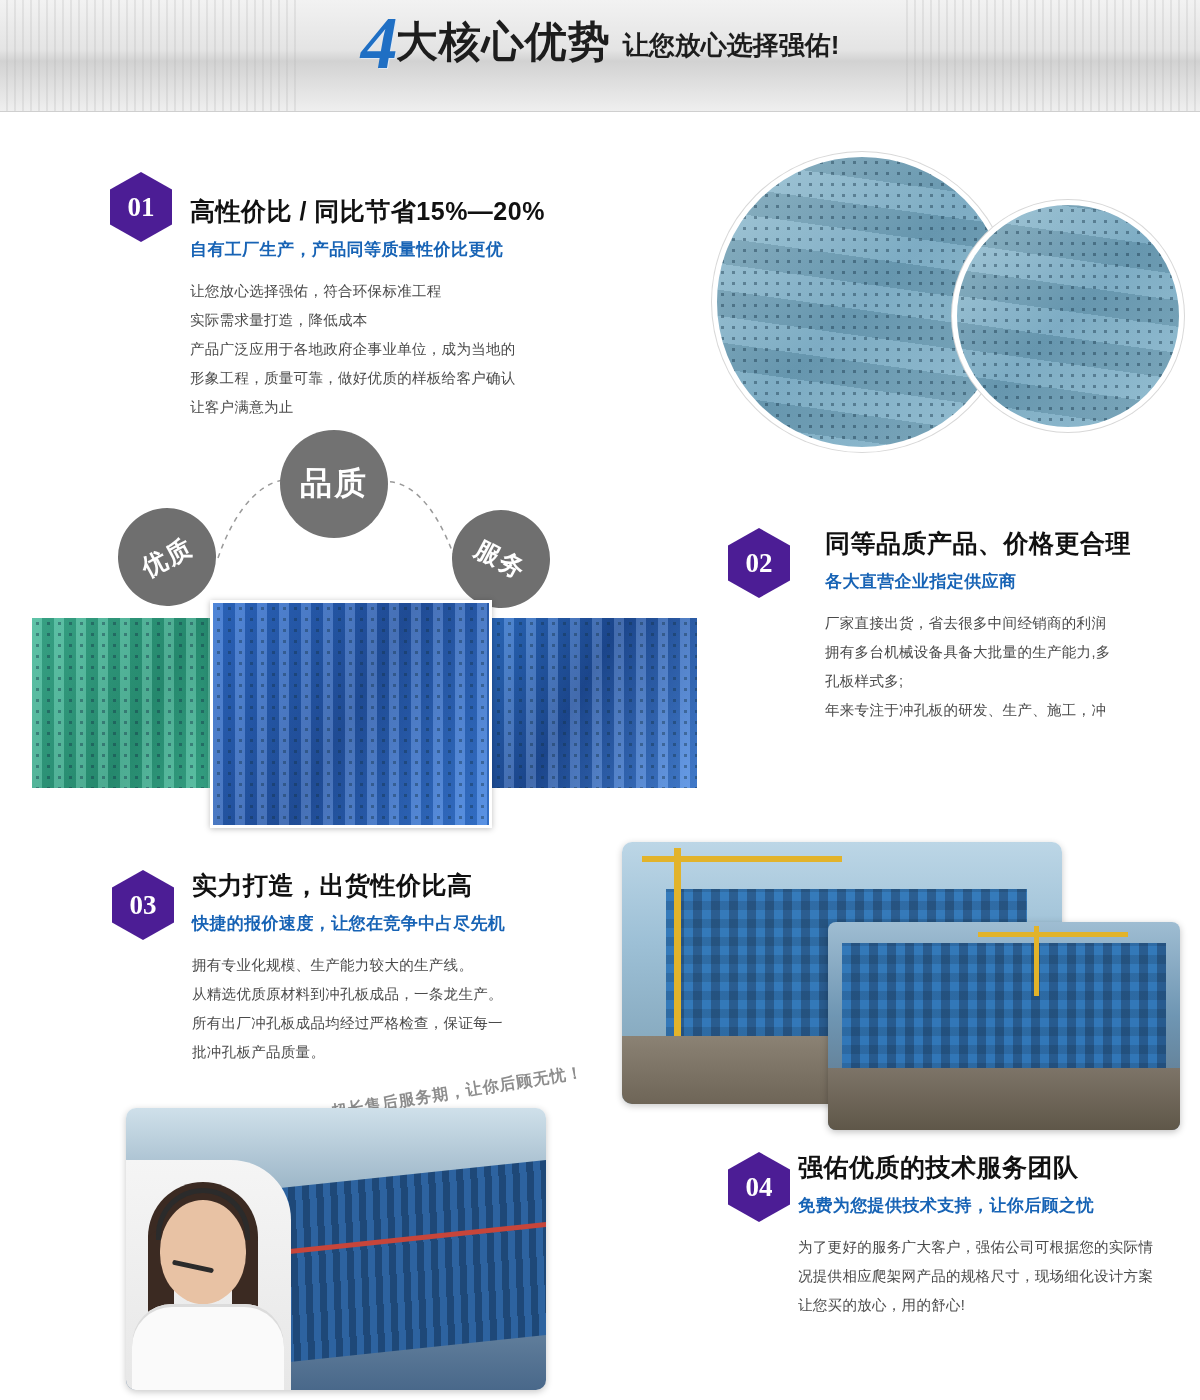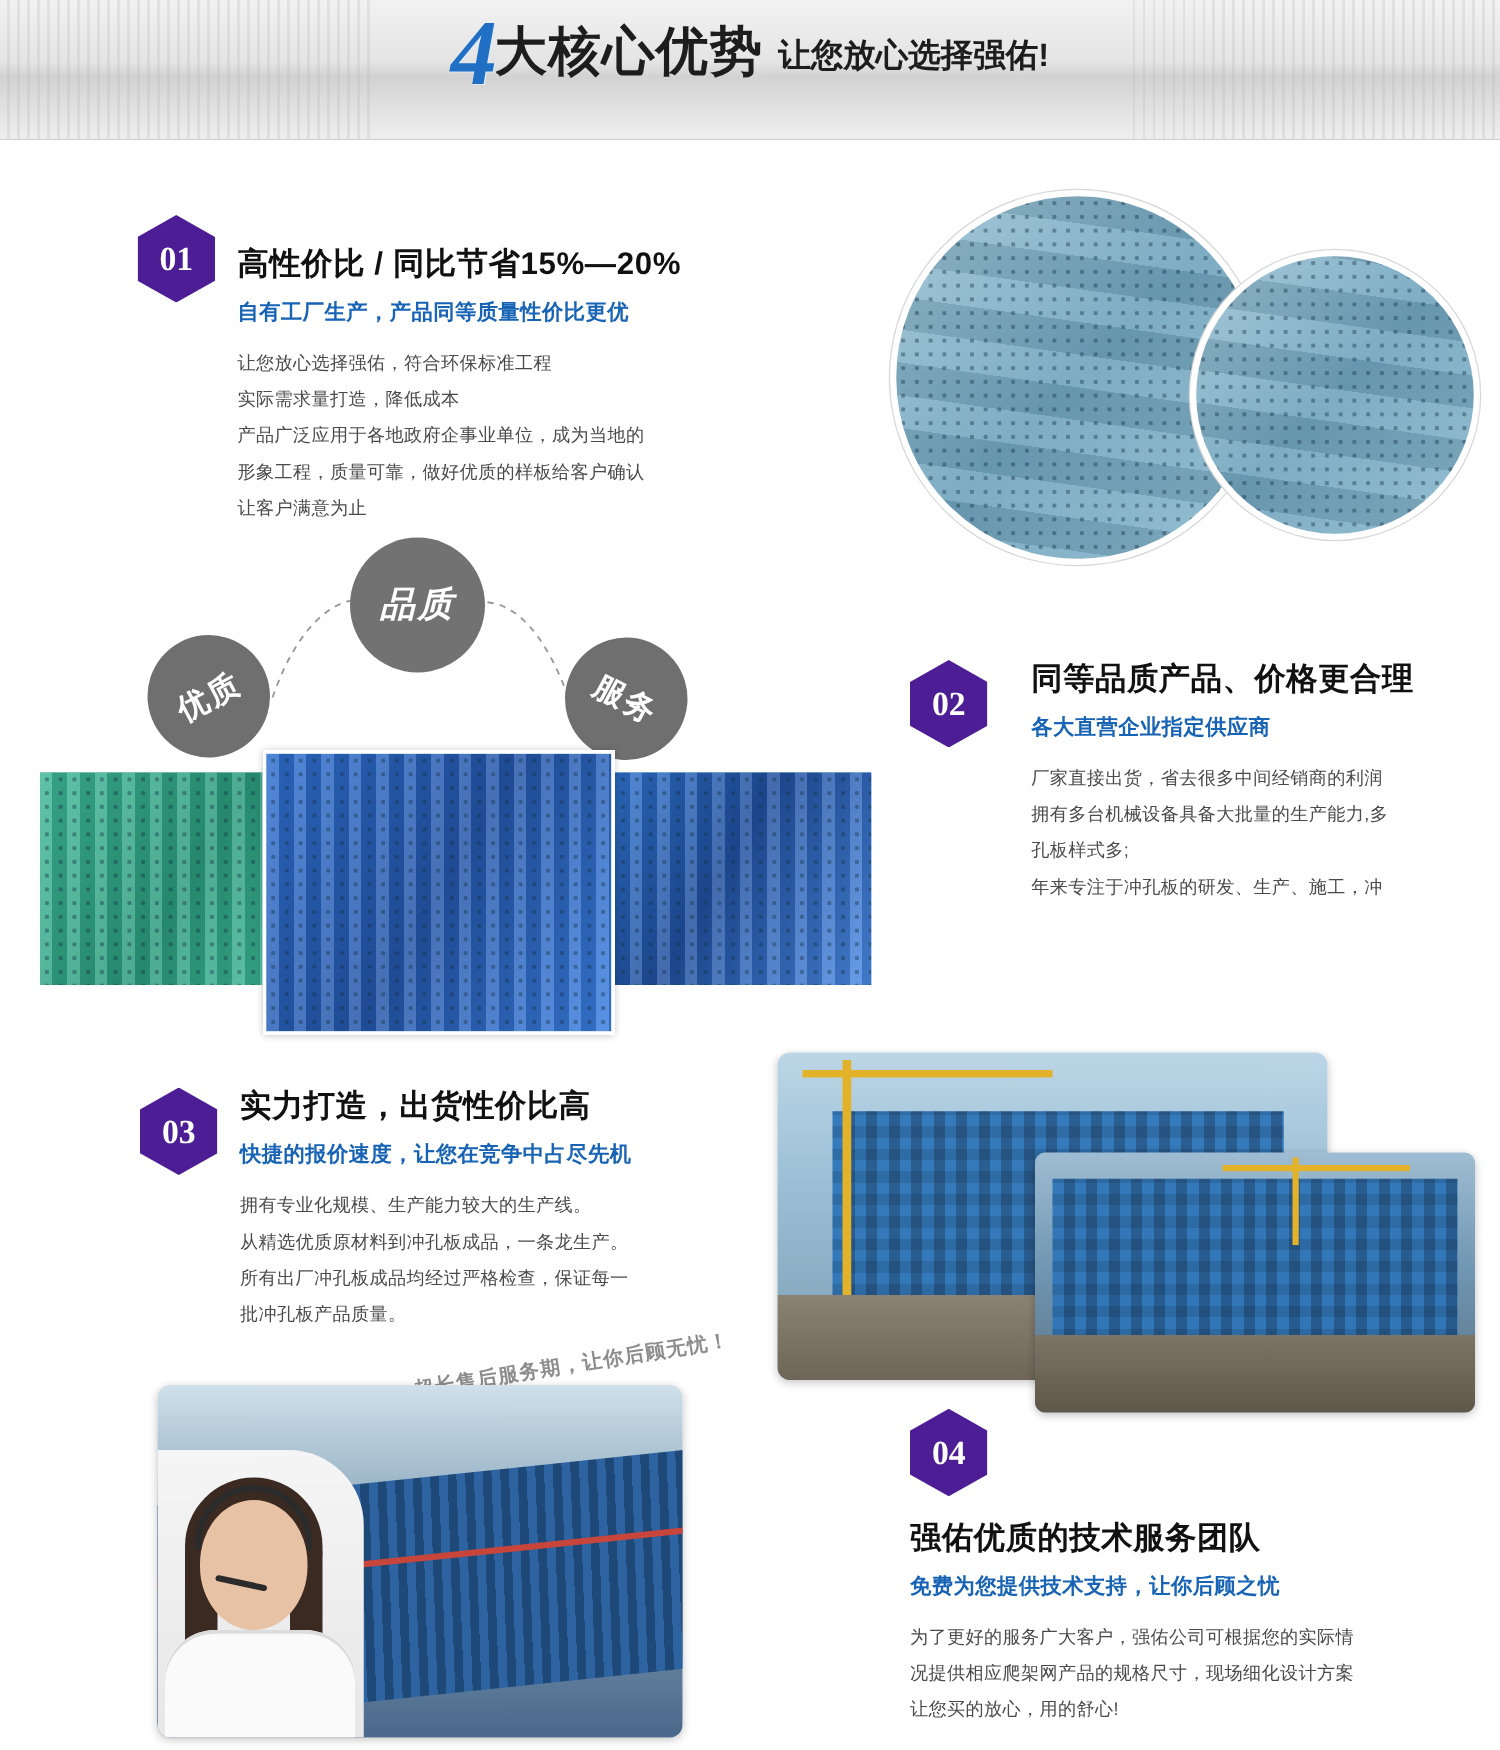--- a/index.html
+++ b/index.html
@@ -188,21 +188,21 @@
   .bubbles { position: absolute; left: 108px; top: 430px; width: 470px; height: 190px; }
   .bub {
     position: absolute;
     border-radius: 50%;
     background: #6d6d6d;
     color: #fff;
     display: flex; align-items: center; justify-content: center;
     font-weight: bold;
     letter-spacing: 2px;
   }
-  .bub-main { left: 172px; top: 0px; width: 108px; height: 108px; font-size: 28px; background: #727272; font-style: italic; }
+  .bub-main { left: 172px; top: 0px; width: 108px; height: 108px; font-size: 32px; background: #727272; }
   .bub-l { left: 10px; top: 78px; width: 98px; height: 98px; font-size: 25px; transform: rotate(-28deg); background: #6f6f6f; }
   .bub-r { left: 344px; top: 80px; width: 98px; height: 98px; font-size: 25px; transform: rotate(28deg); background: #6f6f6f; }
   .dashed-arc { position: absolute; left: 0; top: 0; }
 
   
   .strip { position: absolute; left: 32px; top: 618px; }
   .strip-a { position: absolute; left: 0; top: 0; width: 240px; height: 170px; }
   .strip-c { position: absolute; left: 450px; top: 0; width: 215px; height: 170px; }
   .strip-b {
     position: absolute; left: 178px; top: -18px; width: 282px; height: 228px;
@@ -302,21 +302,21 @@
     left: 330px; top: 1082px;
     font-size: 16px;
     font-weight: bold;
     color: #8d8d8d;
     transform: rotate(-9deg);
     letter-spacing: 1px;
     white-space: nowrap;
   }
 
   
-  .sec04 { position: absolute; left: 728px; top: 1127px; width: 450px; display: flex; gap: 18px; flex-direction: column; }
+  .sec04 { position: absolute; left: 728px; top: 1152px; width: 450px; display: flex; gap: 8px; }
 </style>
 </head>
 <body>
 
 <div class="header">
   <div class="stripe-left"></div>
   <div class="stripe-right"></div>
   <div class="header-inner">
     <div class="head-line1">
       <span class="big-four">4</span><span class="head-title">大核心优势</span><span class="head-sub">让您放心选择强佑!</span>

